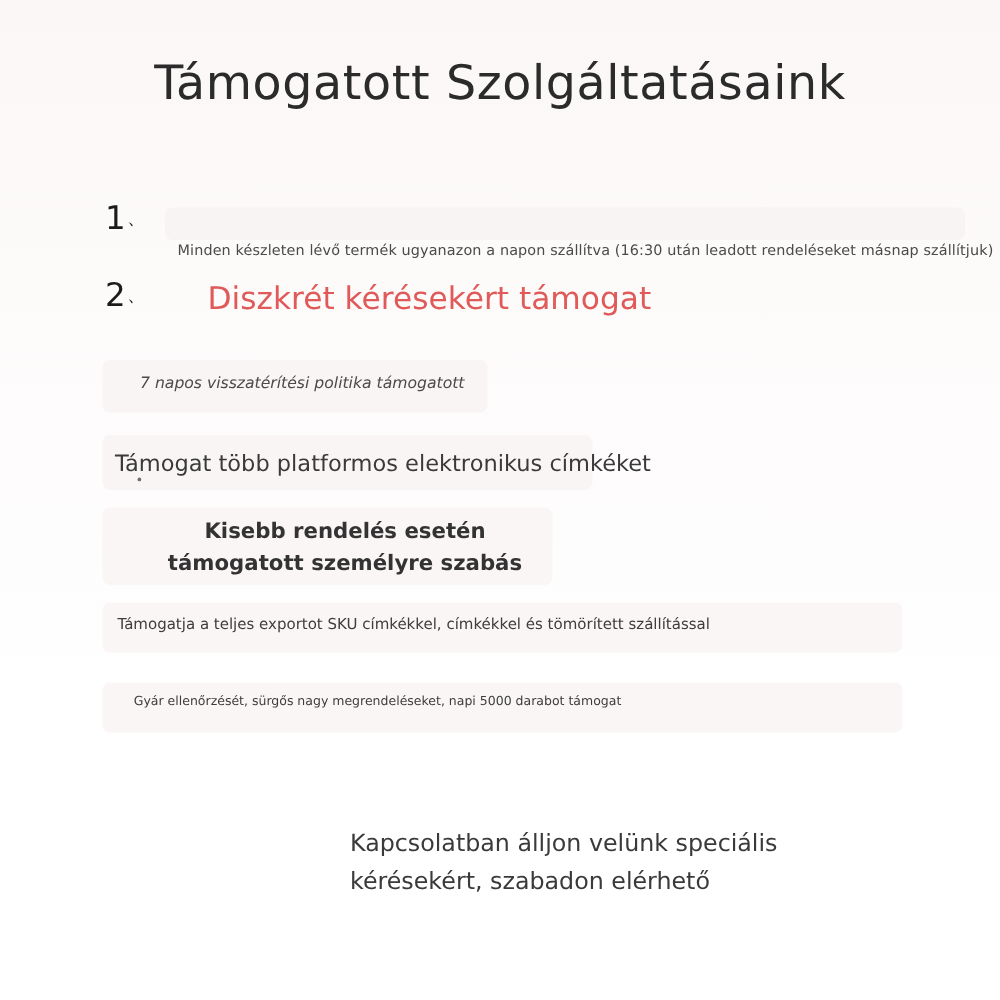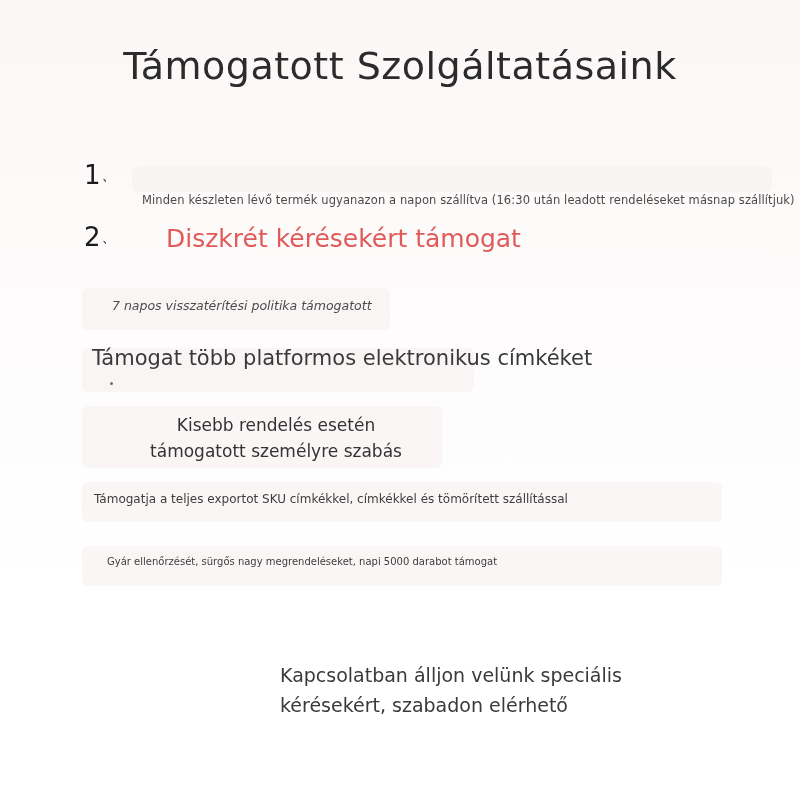--- a/index.html
+++ b/index.html
@@ -99,22 +99,22 @@
   }
 
   .r4-band {
     left: 82px;
     top: 348px;
     width: 392px;
     height: 44px;
   }
   .r4 {
     left: 92px;
-    top: 346px;
-    font-size: 21px;
+    top: 361px;
+    font-size: 18px;
     color: #3a3a3a;
   }
   .dot {
     position: absolute;
     left: 110px;
     top: 382px;
     width: 3px;
     height: 3px;
     border-radius: 50%;
     background: #6d6d6d;
@@ -128,20 +128,21 @@
     background: #fbf6f6;
   }
   .r5 {
     left: 86px;
     top: 412px;
     width: 380px;
     font-size: 17px;
     line-height: 26px;
     color: #333333;
     text-align: center;
+    font-weight: bold;
   }
 
   .r6-band {
     left: 82px;
     top: 482px;
     width: 640px;
     height: 40px;
     background: #fbf6f6;
   }
   .r6 {

